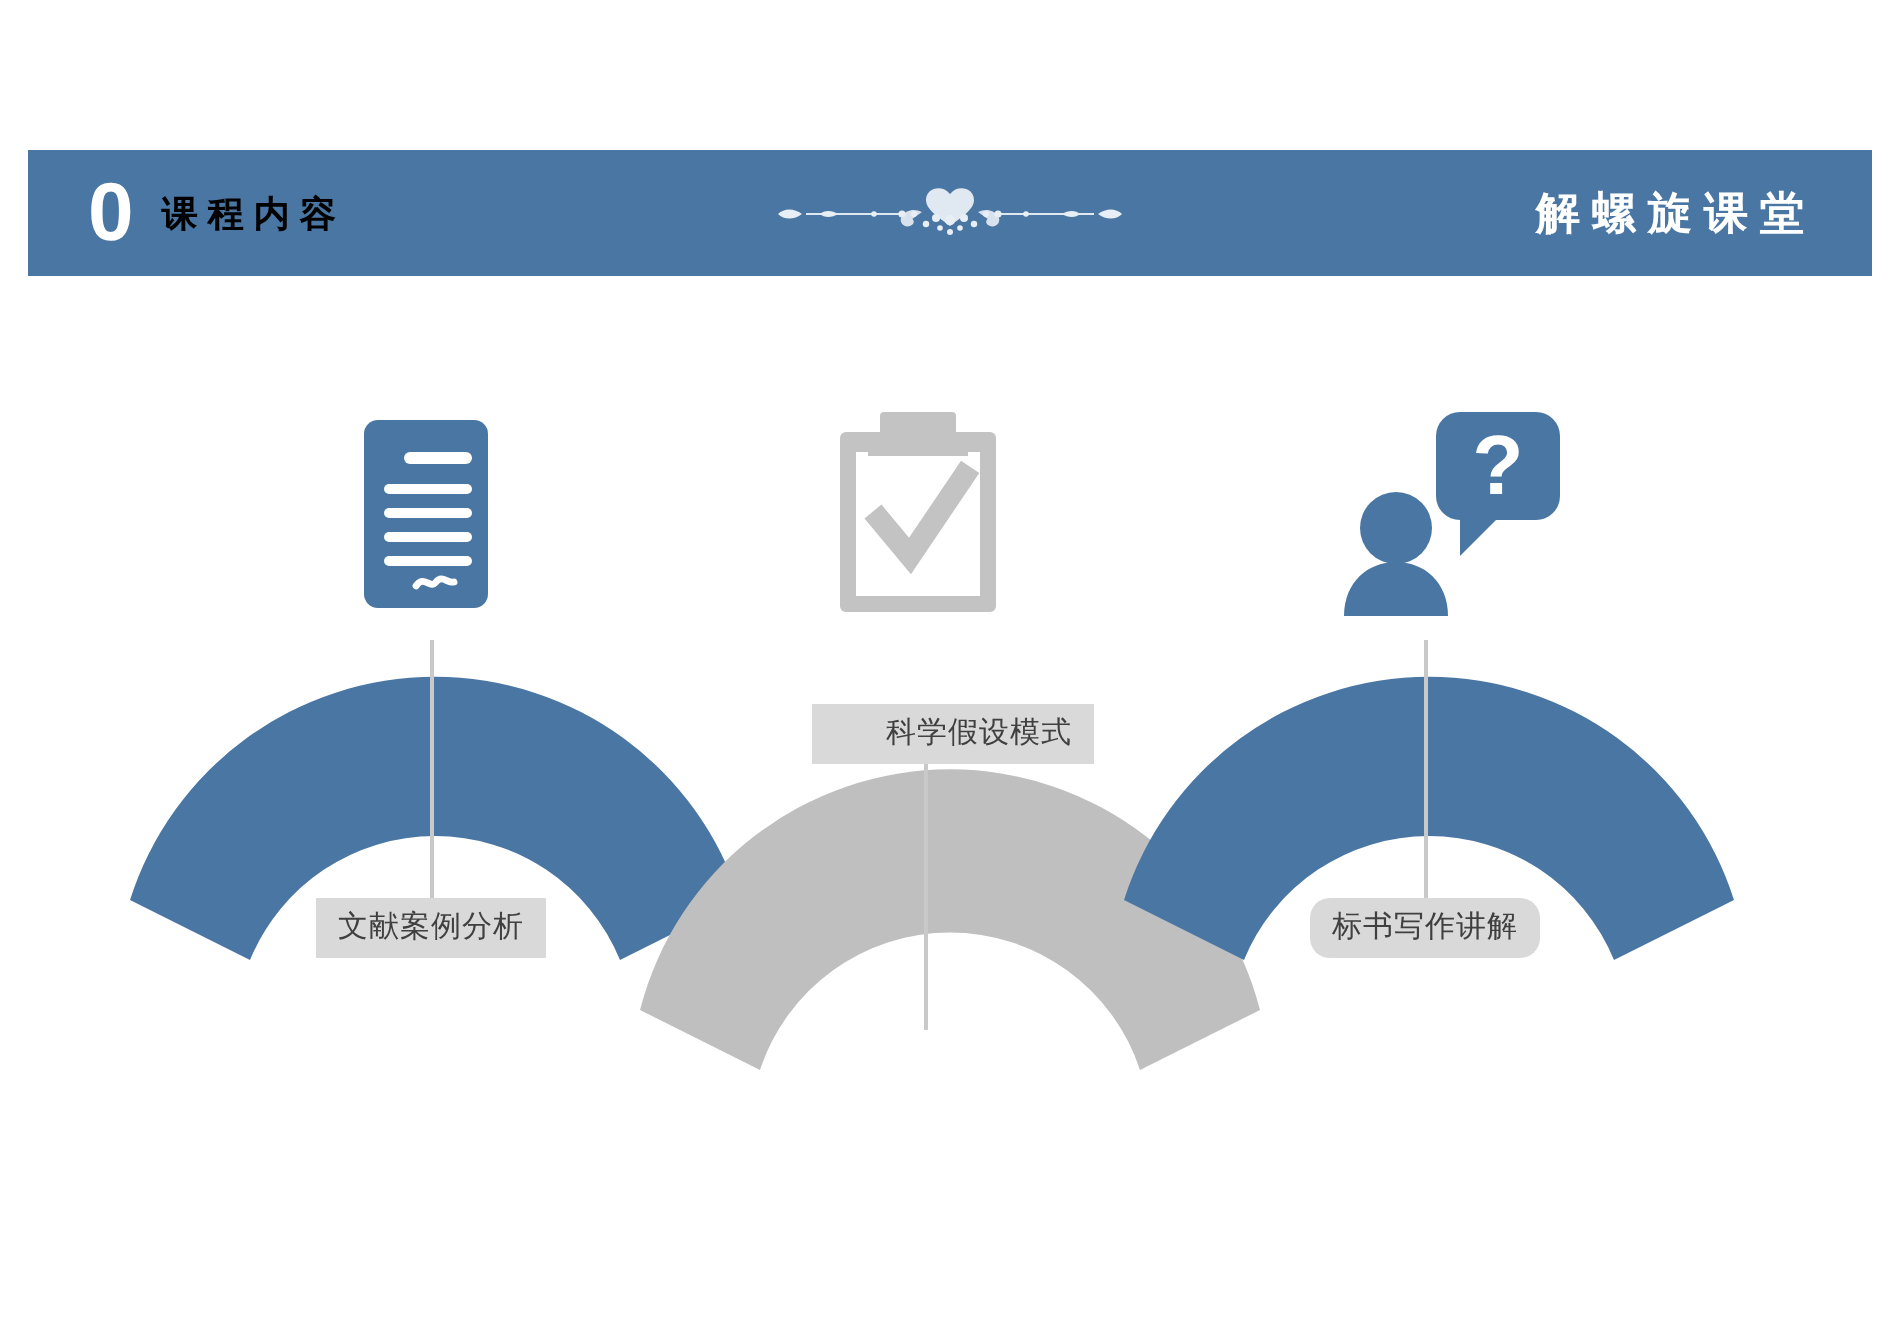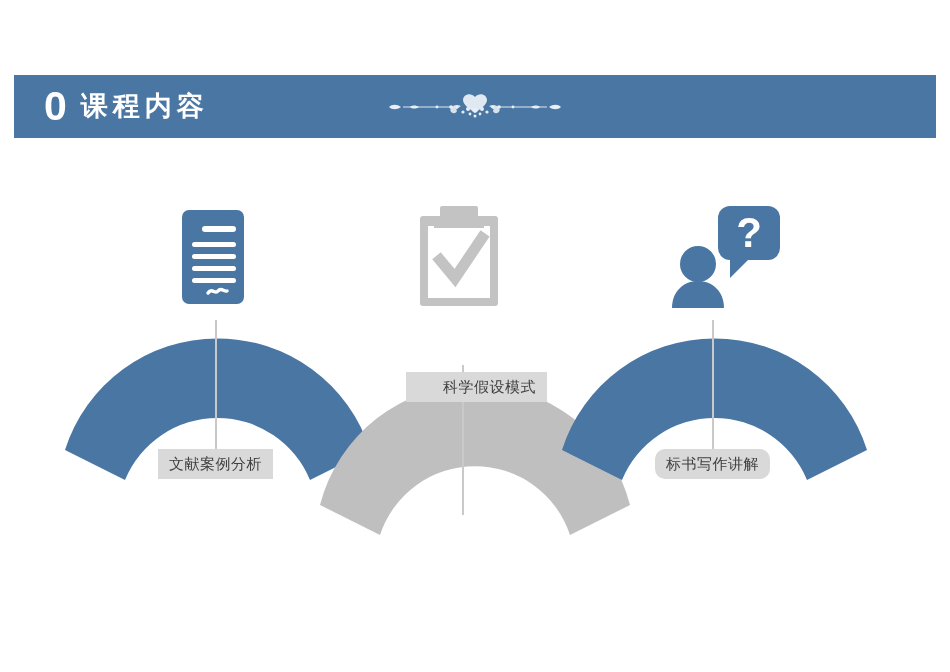--- a/index.html
+++ b/index.html
@@ -35,22 +35,22 @@
     gap: 14px;
   }
   .header-zero {
     color: #ffffff;
     font-size: 41px;
     font-weight: bold;
     line-height: 1;
     letter-spacing: 0px;
   }
   .header-title {
-    color: #ffffff;
-    font-size: 27px;
+    color: #000000;
+    font-size: 18px;
     font-weight: bold;
     letter-spacing: 5px;
     line-height: 1;
   }
   .header-right {
     position: absolute;
     right: 28px;
     top: 0;
     height: 63px;
     display: flex;
@@ -99,21 +99,21 @@
     position: absolute;
     background: #d9d9d9;
     color: #404040;
     font-size: 15px;
     line-height: 1;
     padding: 7px 11px 8px 11px;
     white-space: nowrap;
     letter-spacing: 0.5px;
   }
   .label-1 { left: 158px; top: 449px; }
-  .label-2 { left: 406px; top: 372px; padding-left: 37px; }
+  .label-2 { left: 406px; top: 352px; padding-left: 37px; }
   .label-3 { left: 655px; top: 449px; border-radius: 10px; }
 
   .num-badge {
     position: absolute;
     width: 56px;
     height: 56px;
     border-radius: 50%;
     border: 2px solid #ffffff;
     color: #ffffff;
     font-size: 34px;
@@ -167,20 +167,23 @@
         <circle cx="62" cy="17" r="1.4"></circle>
         <circle cx="138" cy="17" r="1.4"></circle>
         <path d="M26 17 c-4 -3 -9 -3 -12 0 c3 3 8 3 12 0 z"></path>
         <path d="M174 17 c4 -3 9 -3 12 0 c-3 3 -8 3 -12 0 z"></path>
         <path d="M44 17 c-3 -2 -7 -2 -9 0 c2 2 6 2 9 0 z"></path>
         <path d="M156 17 c3 -2 7 -2 9 0 c-2 2 -6 2 -9 0 z"></path>
       </g>
     </svg>
   </div>
 
+  <div class="header-right">
+    <span class="header-brand">解螺旋课堂</span>
+  </div>
 </div>
 
 <div class="icon-row">
 
   <div class="icon-slot i1">
     <svg viewBox="0 0 120 120" width="120" height="120" aria-hidden="true">
       <rect x="24" y="12" width="62" height="94" rx="7" ry="7" fill="#4a76a3"></rect>
       <g fill="#ffffff">
         <rect x="44" y="28" width="34" height="6" rx="3"></rect>
         <rect x="34" y="44" width="44" height="5" rx="2.5"></rect>

